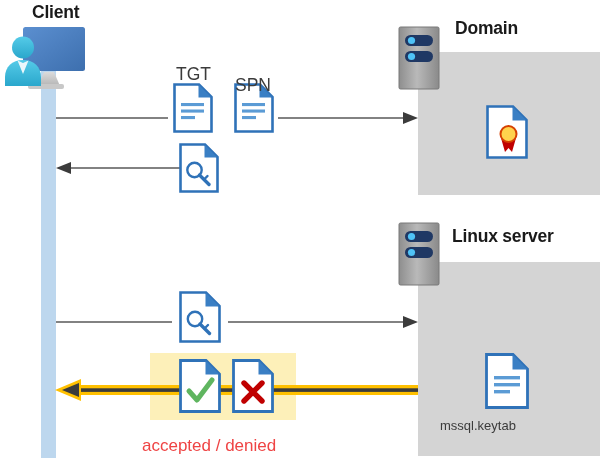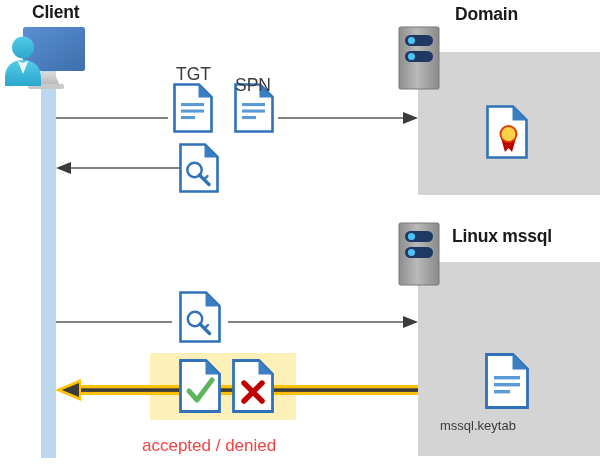--- a/index.html
+++ b/index.html
@@ -15,21 +15,21 @@
   .panel{background:#d4d4d4;}
   #dc-panel{left:418px;top:52px;width:182px;height:143px;}
   #linux-panel{left:418px;top:262px;width:182px;height:194px;}
 
   
   .title{
     font-weight:bold;color:#1a1a1a;font-size:17.5px;line-height:21px;
     letter-spacing:-0.2px;
   }
   #client-title{left:32px;top:2px;}
-  #dc-title{left:455px;top:4px;width:145px;}
+  #dc-title{left:455px;top:18px;width:145px;}
   #linux-title{left:452px;top:226px;}
   .file-label{font-size:13px;color:#3b3b3b;}
   #keytab-label{left:440px;top:418px;}
   #accepted-label{left:142px;top:436px;font-size:17px;color:#ef4444;}
   .doc-tag{font-size:17.5px;color:#3b3b3b;margin-top:6px;}
   #tgt-label{left:176px;top:58px;}
   #spn-label{left:235px;top:69px;}
 
   
   #client-bar{left:41px;top:68px;width:15px;height:390px;background:#bdd7ee;}
@@ -105,21 +105,21 @@
 
   <div class="abs" style="left:398px;top:222px;width:44px;height:66px;">
     <svg width="44" height="66" viewBox="0 0 44 66">
       <rect x="1" y="1" width="40" height="62" rx="1.5" fill="url(#gSrv1)" stroke="#787878" stroke-width="1"></rect>
       <rect x="7" y="9" width="28" height="11" rx="5.5" fill="#1f3864"></rect>
       <circle cx="13.5" cy="14.5" r="3.6" fill="#4fc3f7"></circle>
       <rect x="7" y="25" width="28" height="11" rx="5.5" fill="#1f3864"></rect>
       <circle cx="13.5" cy="30.5" r="3.6" fill="#4fc3f7"></circle>
     </svg>
   </div>
-  <div class="abs title no-sel" id="linux-title">Linux mssql</div>
+  <div class="abs title no-sel" id="linux-title">Linux server</div>
 
   <div class="abs" style="left:56px;top:108px;width:362px;height:20px;">
     <svg width="362" height="20" viewBox="0 0 362 20">
       <line x1="0" y1="10" x2="112" y2="10" stroke="#595959" stroke-width="1.6"></line>
       <line x1="222" y1="10" x2="350" y2="10" stroke="#595959" stroke-width="1.6"></line>
       <path d="M362 10 L347 4 L347 16 z" fill="#3b3b3b"></path>
     </svg>
   </div>
 
   <div class="abs" style="left:172px;top:82px;width:42px;height:52px;">

